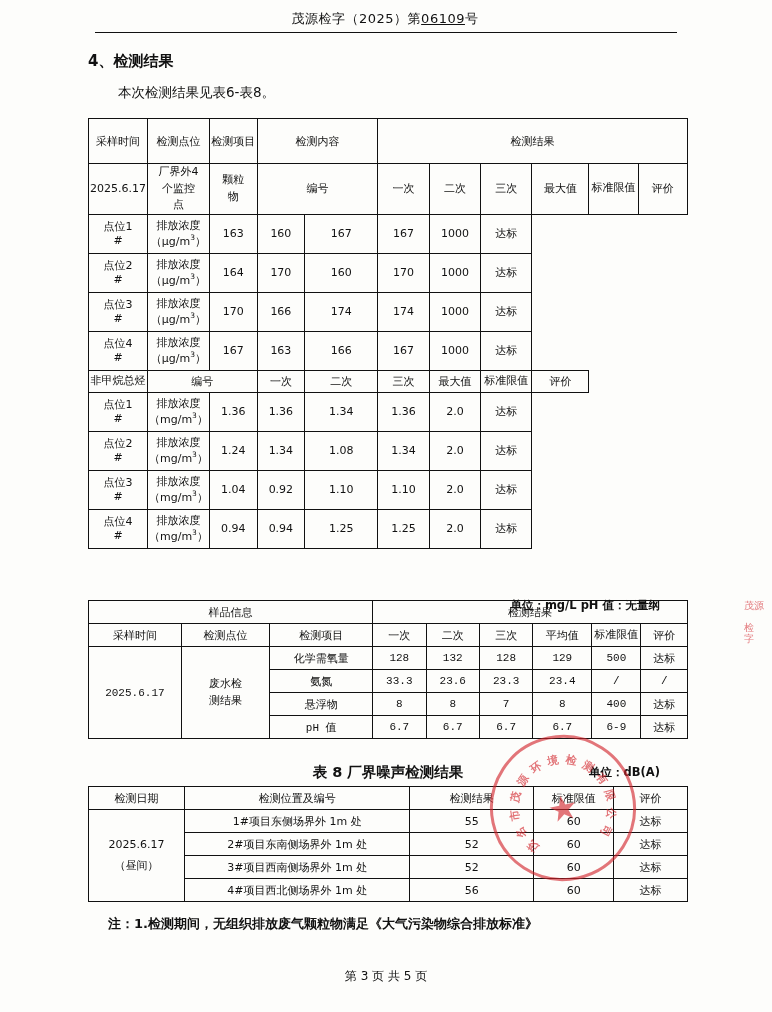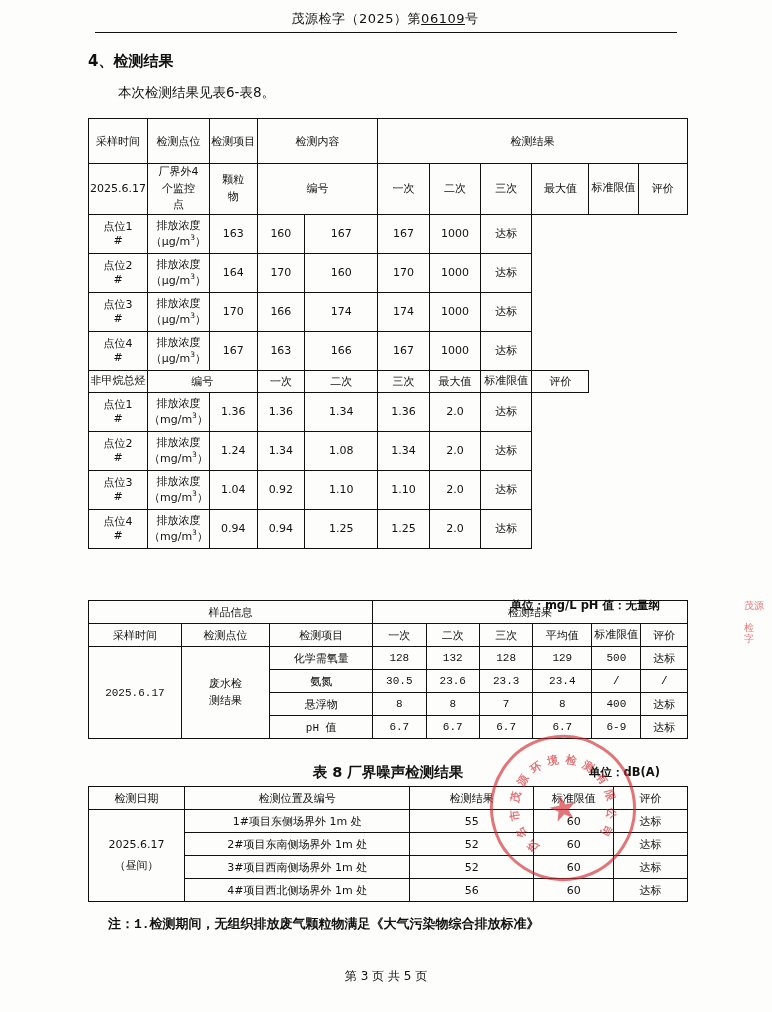--- a/index.html
+++ b/index.html
@@ -56,21 +56,21 @@
   #t7{width:600px;margin:4px auto 0 auto;}
   #t7 td{height:22px;font-family:Liberation Mono, monospace;}
   .unit-note{position:absolute;right:58px;top:2px;font-size:11.5px;font-weight:bold;}
 
   
   #t8wrap{position:absolute;top:763px;left:58px;width:660px;}
   #t8{width:600px;margin:4px auto 0 auto;}
   #t8 td{height:22px;}
 
   .footnote{
-    position:absolute;top:915px;left:108px;font-size:13px;font-weight:bold;font-family:Liberation Mono, monospace;
+    position:absolute;top:915px;left:108px;font-size:13px;font-weight:bold;
   }
   .pagenum{
     position:absolute;top:968px;left:0;width:772px;text-align:center;font-size:12px;
   }
 
   
   .stamp{
     position:absolute;left:490px;top:735px;width:140px;height:140px;
     border:3px solid #d2232a;border-radius:50%;
     opacity:.62;transform:rotate(-12deg);
@@ -289,21 +289,21 @@
             <td>化学需氧量</td>
             <td>128</td>
             <td>132</td>
             <td>128</td>
             <td>129</td>
             <td>500</td>
             <td>达标</td>
           </tr>
           <tr>
             <td>氨氮</td>
-            <td>30.5</td>
+            <td>33.3</td>
             <td>23.6</td>
             <td>23.3</td>
             <td>23.4</td>
             <td>/</td>
             <td>/</td>
           </tr>
           <tr>
             <td>悬浮物</td>
             <td>8</td>
             <td>8</td>

